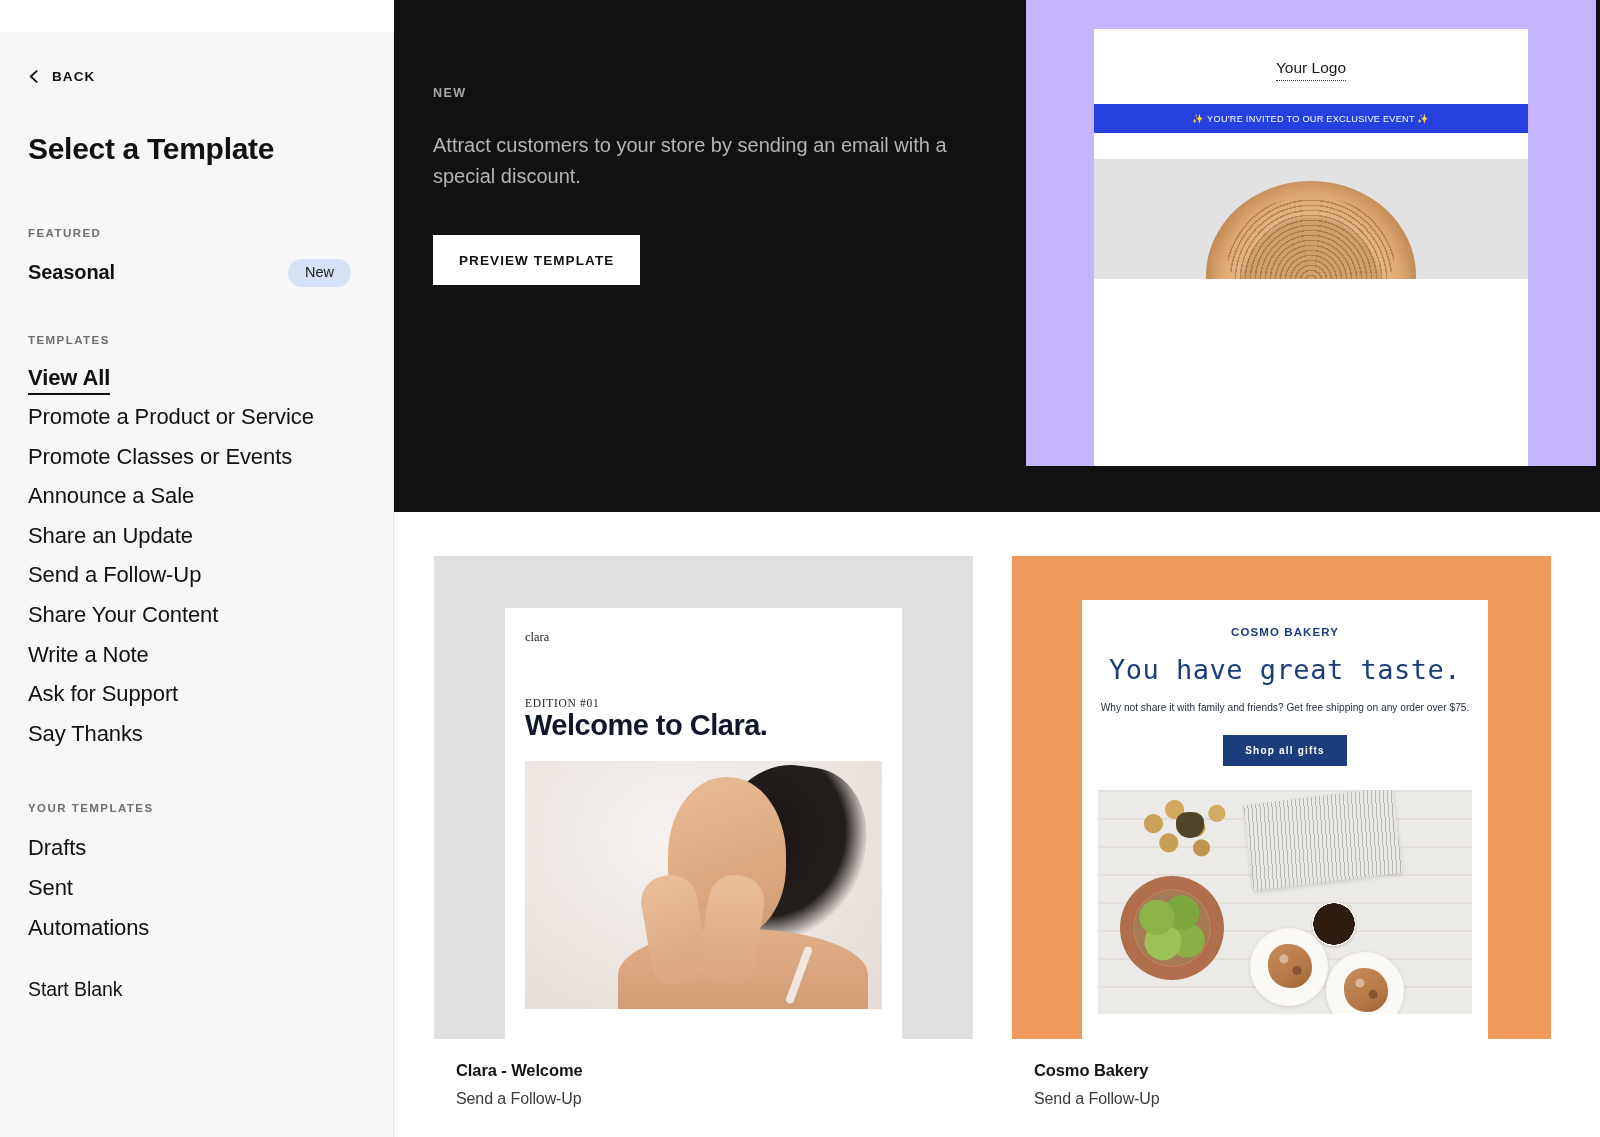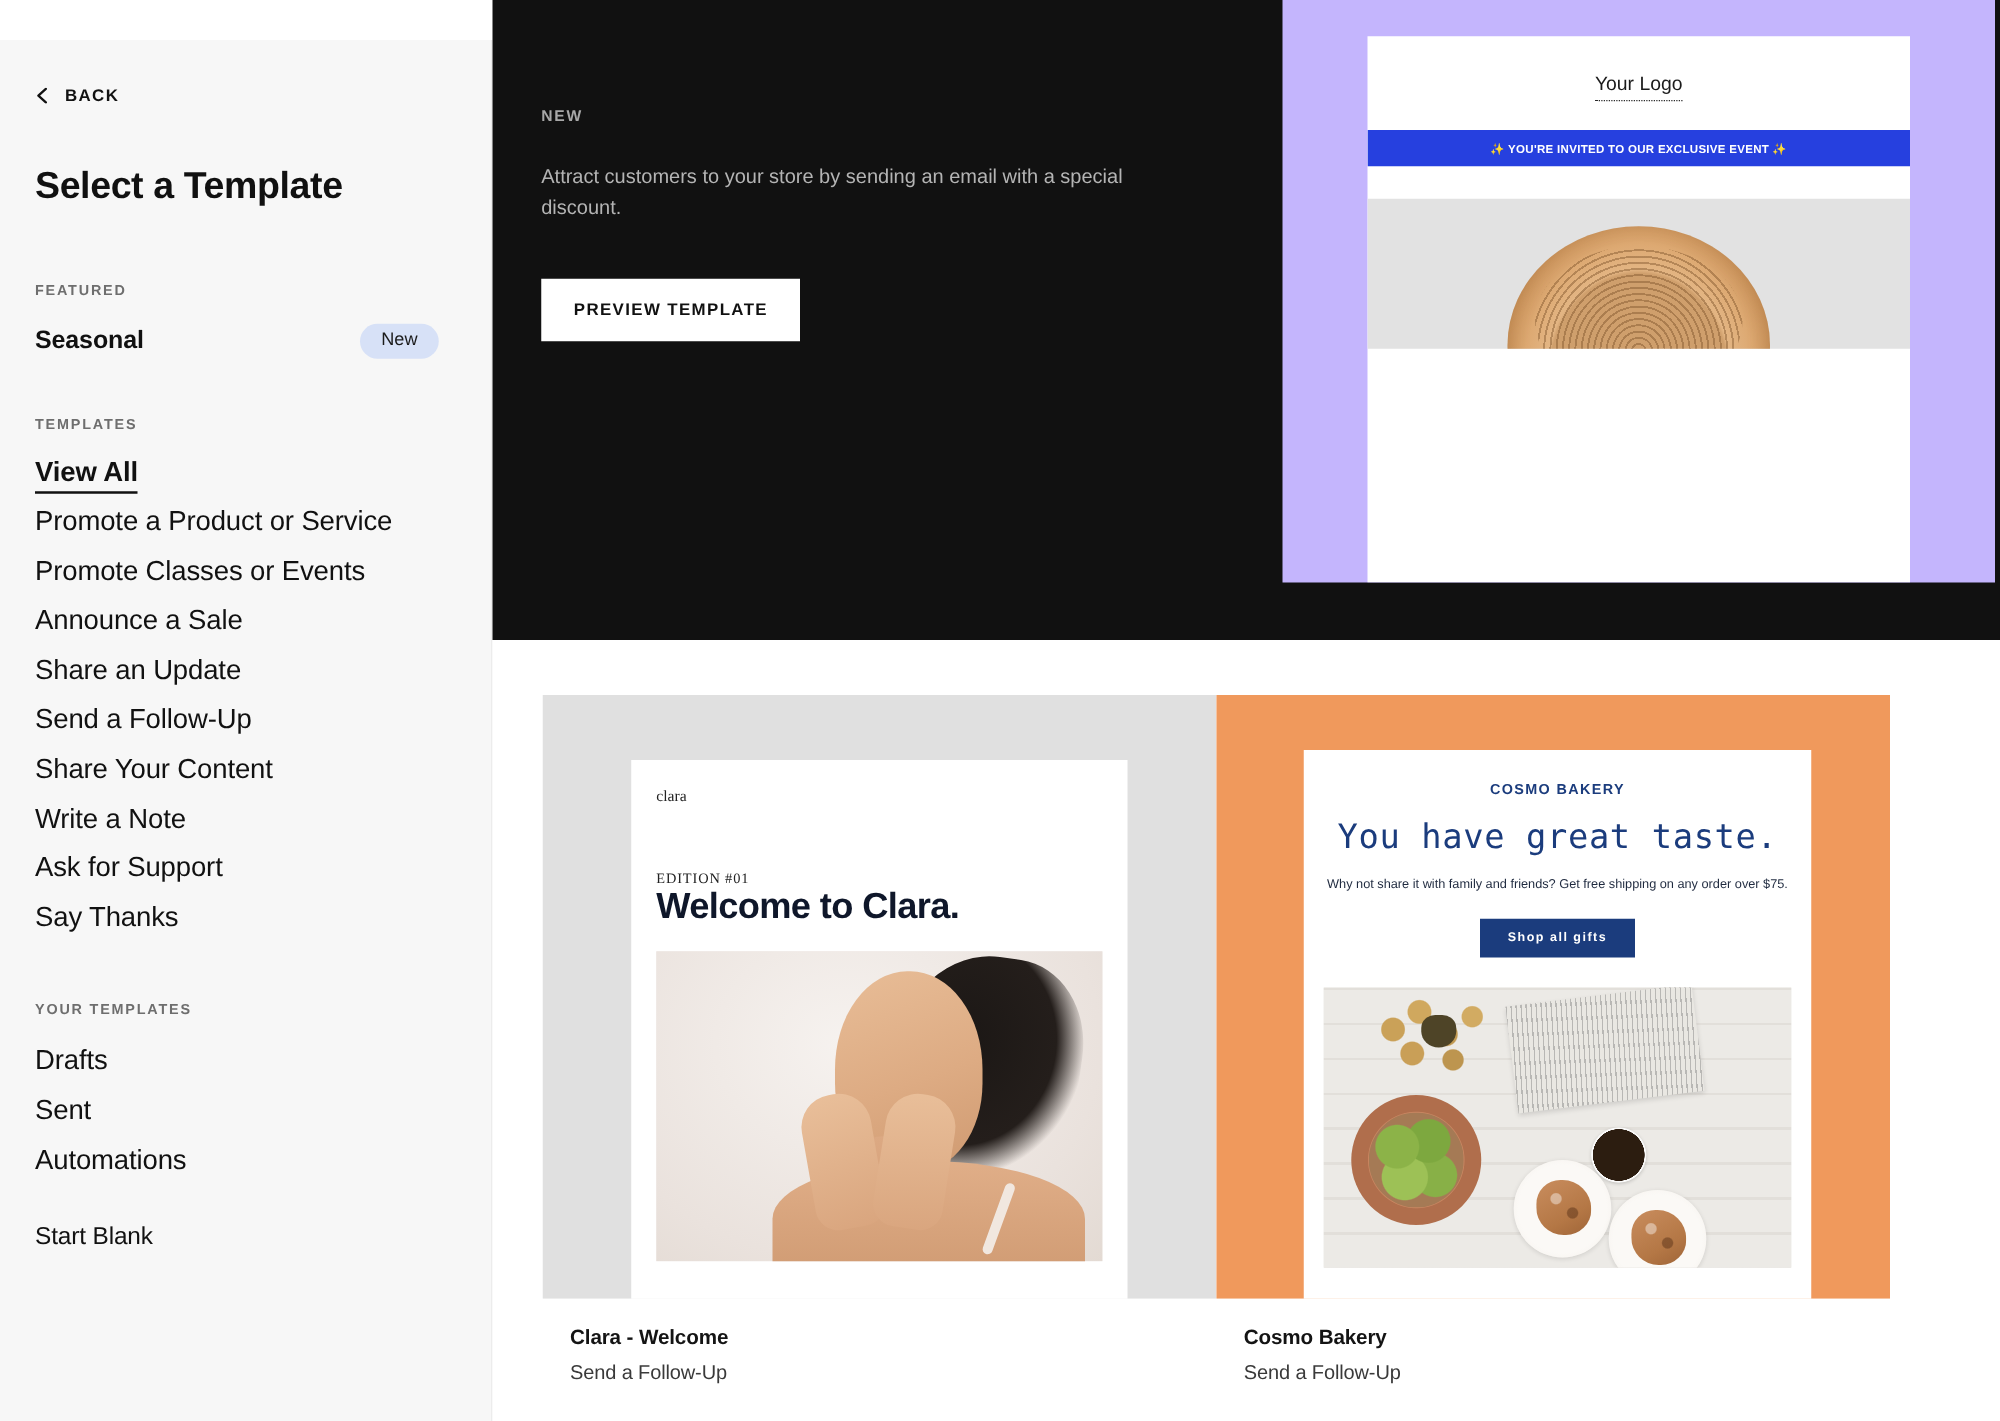--- a/index.html
+++ b/index.html
@@ -86,21 +86,21 @@
     font-size: 12.5px; font-weight: 600; letter-spacing: 1.4px;
     color: #a8a8a8; text-transform: uppercase;
   }
   .hero-title {
     margin-top: 22px;
     font-size: 43px; font-weight: 700; color: #ffffff;
     line-height: 1.1; letter-spacing: -0.8px; max-width: 500px;
   }
   .hero-sub {
     margin-top: 30px;
-    font-size: 16px; color: #b4b4b4; line-height: 1.55; max-width: 525px;
+    font-size: 20px; color: #b4b4b4; line-height: 1.55; max-width: 525px;
   }
   .preview-btn {
     margin-top: 43px;
     display: inline-flex; align-items: center; justify-content: center;
     background: #ffffff; color: #111111;
     font-size: 13.5px; font-weight: 600; letter-spacing: 1.1px;
     padding: 0 26px; height: 50px; border: 0; cursor: pointer;
     font-family: inherit;
   }
 
@@ -115,21 +115,21 @@
   }
   .mail-logo {
     text-align: center; padding: 30px 0 27px;
     font-size: 15.5px; color: #1b1b1b;
   }
   .mail-logo span {
     border-bottom: 1.5px dotted #2a2a2a; padding-bottom: 4px;
   }
   .mail-banner {
     background: #2640df; color: #fff; text-align: center;
-    font-size: 9.2px; font-weight: 700; letter-spacing: .25px;
+    font-size: 9.2px; font-weight: 400; letter-spacing: .25px;
     padding: 9px 0;
   }
   .mail-body { padding: 30px 0 0; text-align: center; }
   .mail-h1 {
     font-size: 25.5px; font-weight: 700; color: #141414;
     line-height: 1.23; letter-spacing: -0.4px;
   }
   .mail-offer {
     margin-top: 16px; font-size: 13.5px; color: #1e1e1e;
   }
@@ -156,21 +156,21 @@
   .straw-hat::after{
     content:""; position:absolute; inset: 16px 22px auto 22px; height: 120px;
     border-radius: 50%;
     background:
       repeating-radial-gradient(circle at 50% 70%, rgba(120,78,38,.42) 0 1.5px, rgba(0,0,0,0) 1.5px 5px);
   }
 
   
   .grid {
     padding: 44px 0 0 40px;
-    display: flex; 
+    display: flex; gap: 39px;
   }
   .tcard { width: 539px; cursor: pointer; }
   .tcard-thumb {
     height: 483px; overflow: hidden; position: relative;
   }
   .tcard-meta { padding: 22px 0 0 22px; }
   .tcard-name {
     font-size: 16.5px; font-weight: 600; color: #141414; letter-spacing: -0.1px;
   }
   .tcard-cat {

